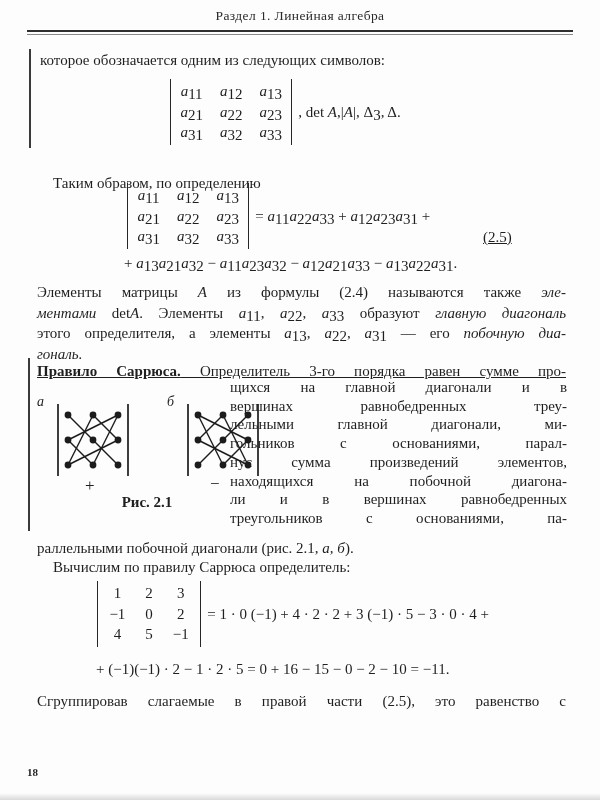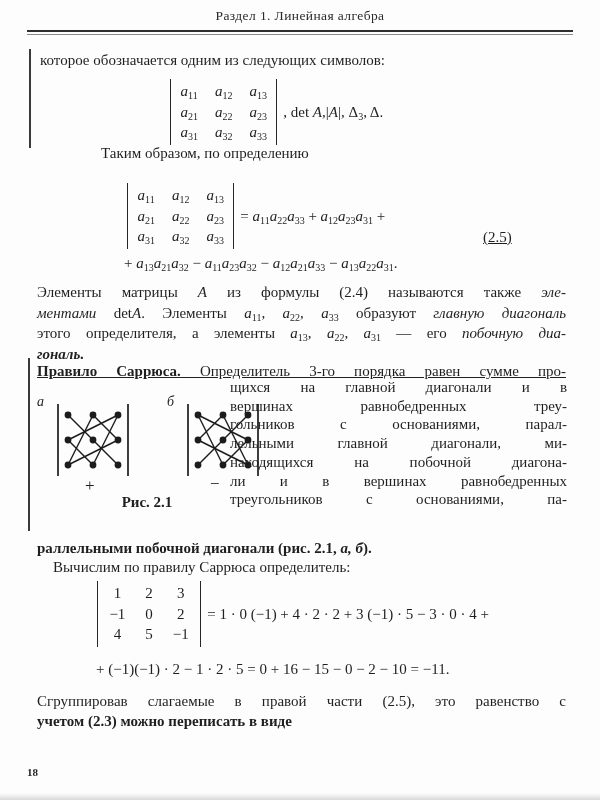--- a/index.html
+++ b/index.html
@@ -5,41 +5,41 @@
   html,body{margin:0;padding:0;}
   body{
     width:600px;height:800px;position:relative;overflow:hidden;
     background:#fdfdfd;color:#1f1f1f;
     font-family:"Liberation Serif","DejaVu Serif",serif;
     font-size:15px;line-height:20.5px;
   }
   .abs{position:absolute;}
   .it{font-style:italic;}
   .bd{font-weight:bold;}
-  sub{font-size:10px;line-height:0;vertical-align:-3px;font-style:normal;letter-spacing:0;}
+  sub{font-size:15px;line-height:0;vertical-align:-3px;font-style:normal;letter-spacing:0;}
   .header{top:6px;left:0;width:600px;text-align:center;font-size:13.5px;letter-spacing:.4px;color:#2a2a2a;}
   .rule{top:30px;left:27px;width:546px;height:2px;border-top:2px solid #2f2f2f;border-bottom:1px solid #8a8a8a;}
   .changebar{width:2px;background:#3a3a3a;}
   #bar1{left:29px;top:49px;height:99px;}
   #bar2{left:28px;top:358px;height:173px;}
   
   .det{display:inline-flex;align-items:stretch;}
   .dbar{width:1.4px;background:#262626;}
   .mat{display:grid;grid-template-columns:repeat(3,auto);column-gap:17px;row-gap:0;
        padding:2px 9px;align-items:center;justify-items:center;line-height:20.5px;}
   .mat .mc{white-space:nowrap;}
   .disp{display:flex;align-items:center;}
   .disp .rhs{margin-left:6px;white-space:nowrap;}
   .mat-num{column-gap:20px;padding:2px 11px;}
   
   .jline{text-align:justify;text-align-last:justify;}
-  .lastline{text-align:left;text-align-last:left;font-weight:bold;}
+  .lastline{text-align:left;text-align-last:left;}
   #para1{left:40px;top:50px;}
   #display1{left:170px;top:79px;}
-  #para2{left:53px;top:143px;margin-left:48px;}
+  #para2{left:53px;top:173px;}
   #display2{left:127px;top:183px;}
   #eqnum25{left:483px;top:227px;text-decoration:underline;}
   #d2line2{left:124px;top:253px;white-space:nowrap;}
   #para3{left:37px;top:282px;width:529px;}
   #sarrus-lead{left:37px;top:361px;width:529px;text-decoration:underline;}
   #fig-label-a{left:37px;top:392px;font-size:14px;}
   #fig-label-b{left:167px;top:392px;font-size:14px;}
   #fig-svg-a{left:55px;top:404px;}
   #fig-svg-b{left:185px;top:404px;}
   #fig-plus{left:85px;top:476px;font-size:17px;}
@@ -171,22 +171,23 @@
   </g>
 </svg>
 
 <span class="abs" id="fig-plus">+</span>
 <span class="abs" id="fig-minus">−</span>
 <div class="abs" id="fig-caption">Рис. 2.1</div>
 
 <div class="abs" id="rightcol">
     <div class="jline">щихся на главной диагонали и в</div>
     <div class="jline">вершинах равнобедренных треу-</div>
+    <div class="jline">лельными главной диагонали, ми-</div>
     <div class="jline">гольников с основаниями, парал-</div>
-    <div class="jline">лельными главной диагонали, ми-</div>
+    <div class="jline">нус сумма произведений элементов,</div>
     <div class="jline">находящихся на побочной диагона-</div>
     <div class="jline">ли и в вершинах равнобедренных</div>
     <div class="jline">треугольников с основаниями, па-</div>
   </div>
 
 <div class="abs lastline" id="resume"><span>раллельными побочной диагонали (рис. 2.1, </span><span class="it">а, б</span><span>).</span></div>
 <div class="abs" id="compute">Вычислим по правилу Саррюса определитель:</div>
 
 <div class="abs disp" id="display3">
   <span class="det">
@@ -203,17 +204,16 @@
         <span class="mc">−1</span>
       </span>
     <span class="dbar"></span>
   </span>
   <span class="rhs">= 1 · 0 (−1) + 4 · 2 · 2 + 3 (−1) · 5 − 3 · 0 · 4 +</span>
 </div>
 <div class="abs" id="d3line2">+ (−1)(−1) · 2 − 1 · 2 · 5 = 0 + 16 − 15 − 0 − 2 − 10 = −11.</div>
 
 <div class="abs" id="outro">
     <div class="jline">Сгруппировав слагаемые в правой части (2.5), это равенство с</div>
-    <div class="lastline">учетом (2.3) можно переписать в виде</div>
   </div>
 
 <div class="abs" id="pagenum">18</div>
 <div class="abs" id="bottom-edge"></div>
 
 </body></html>

